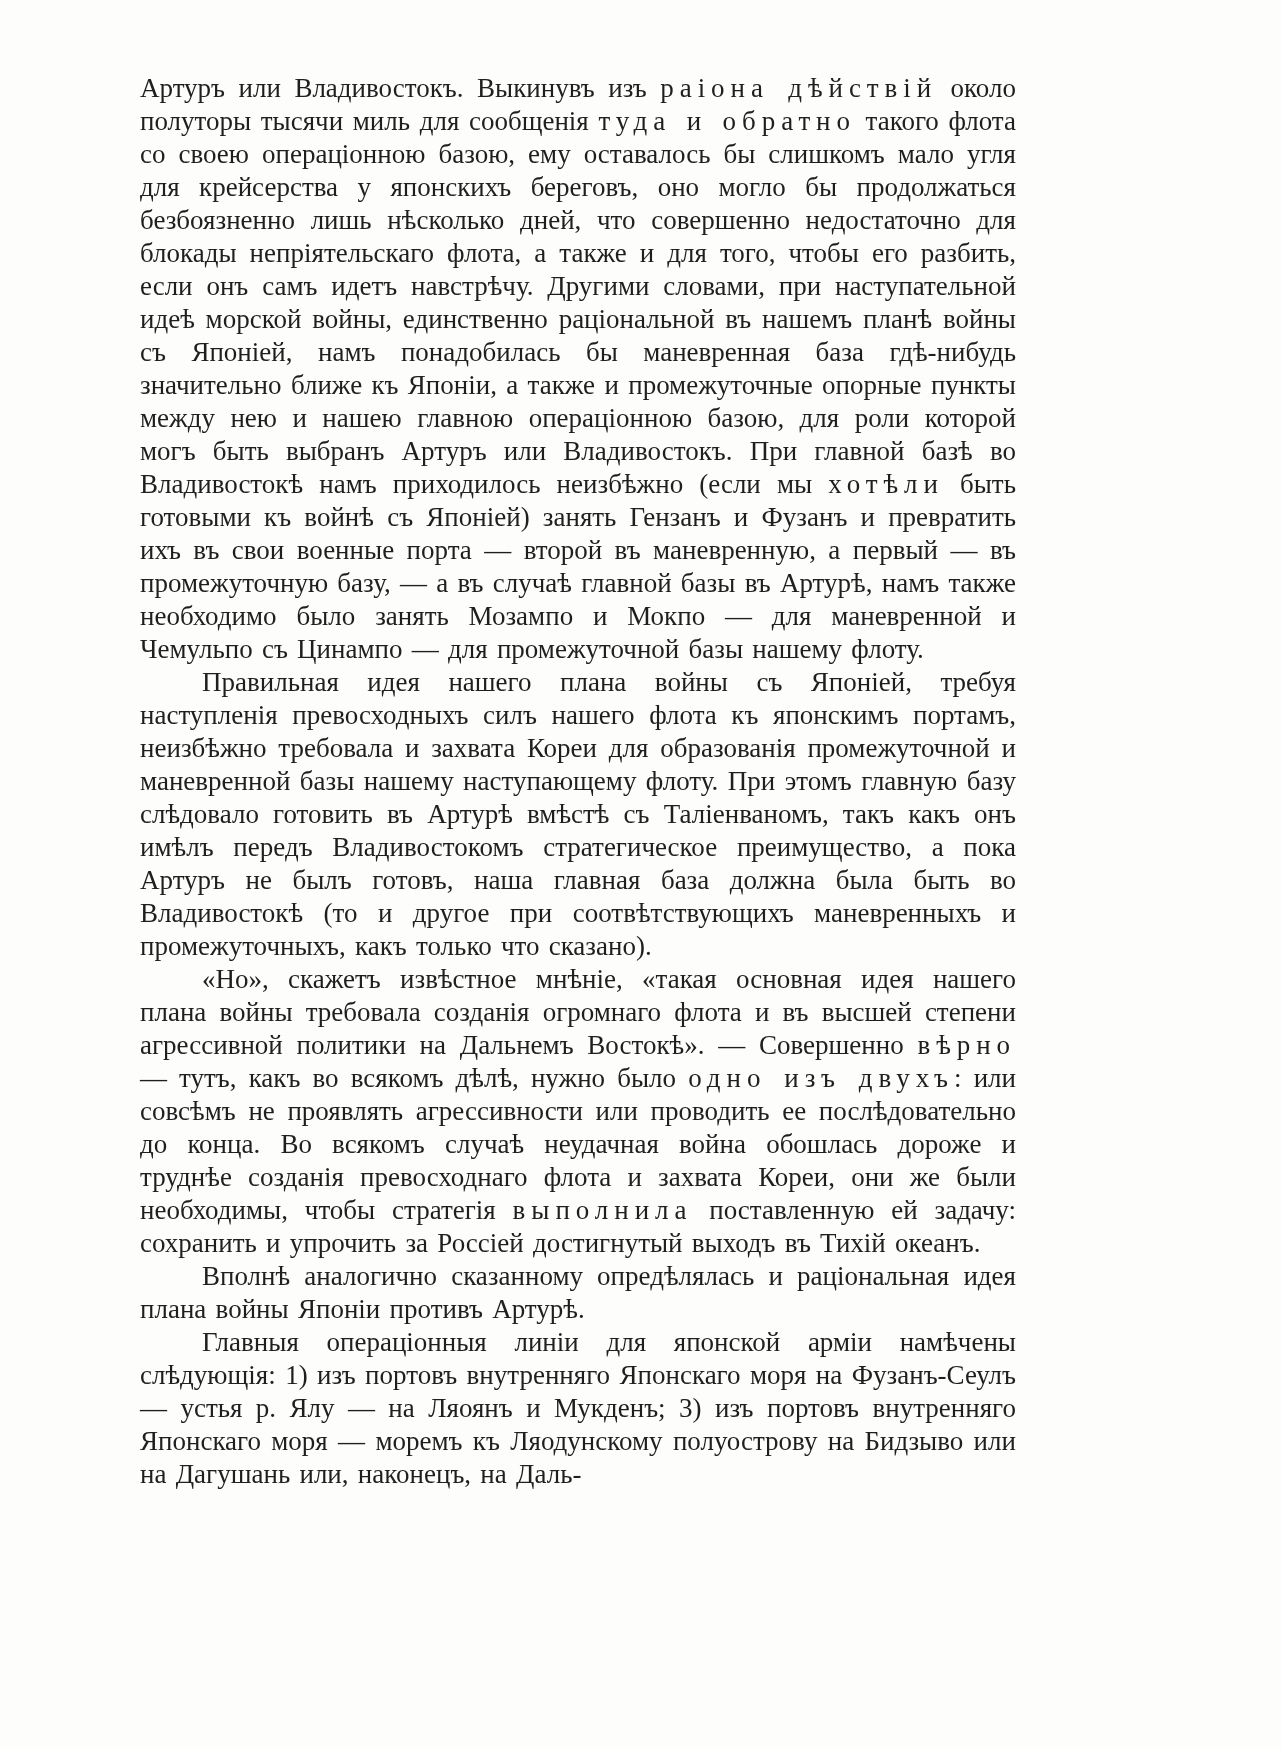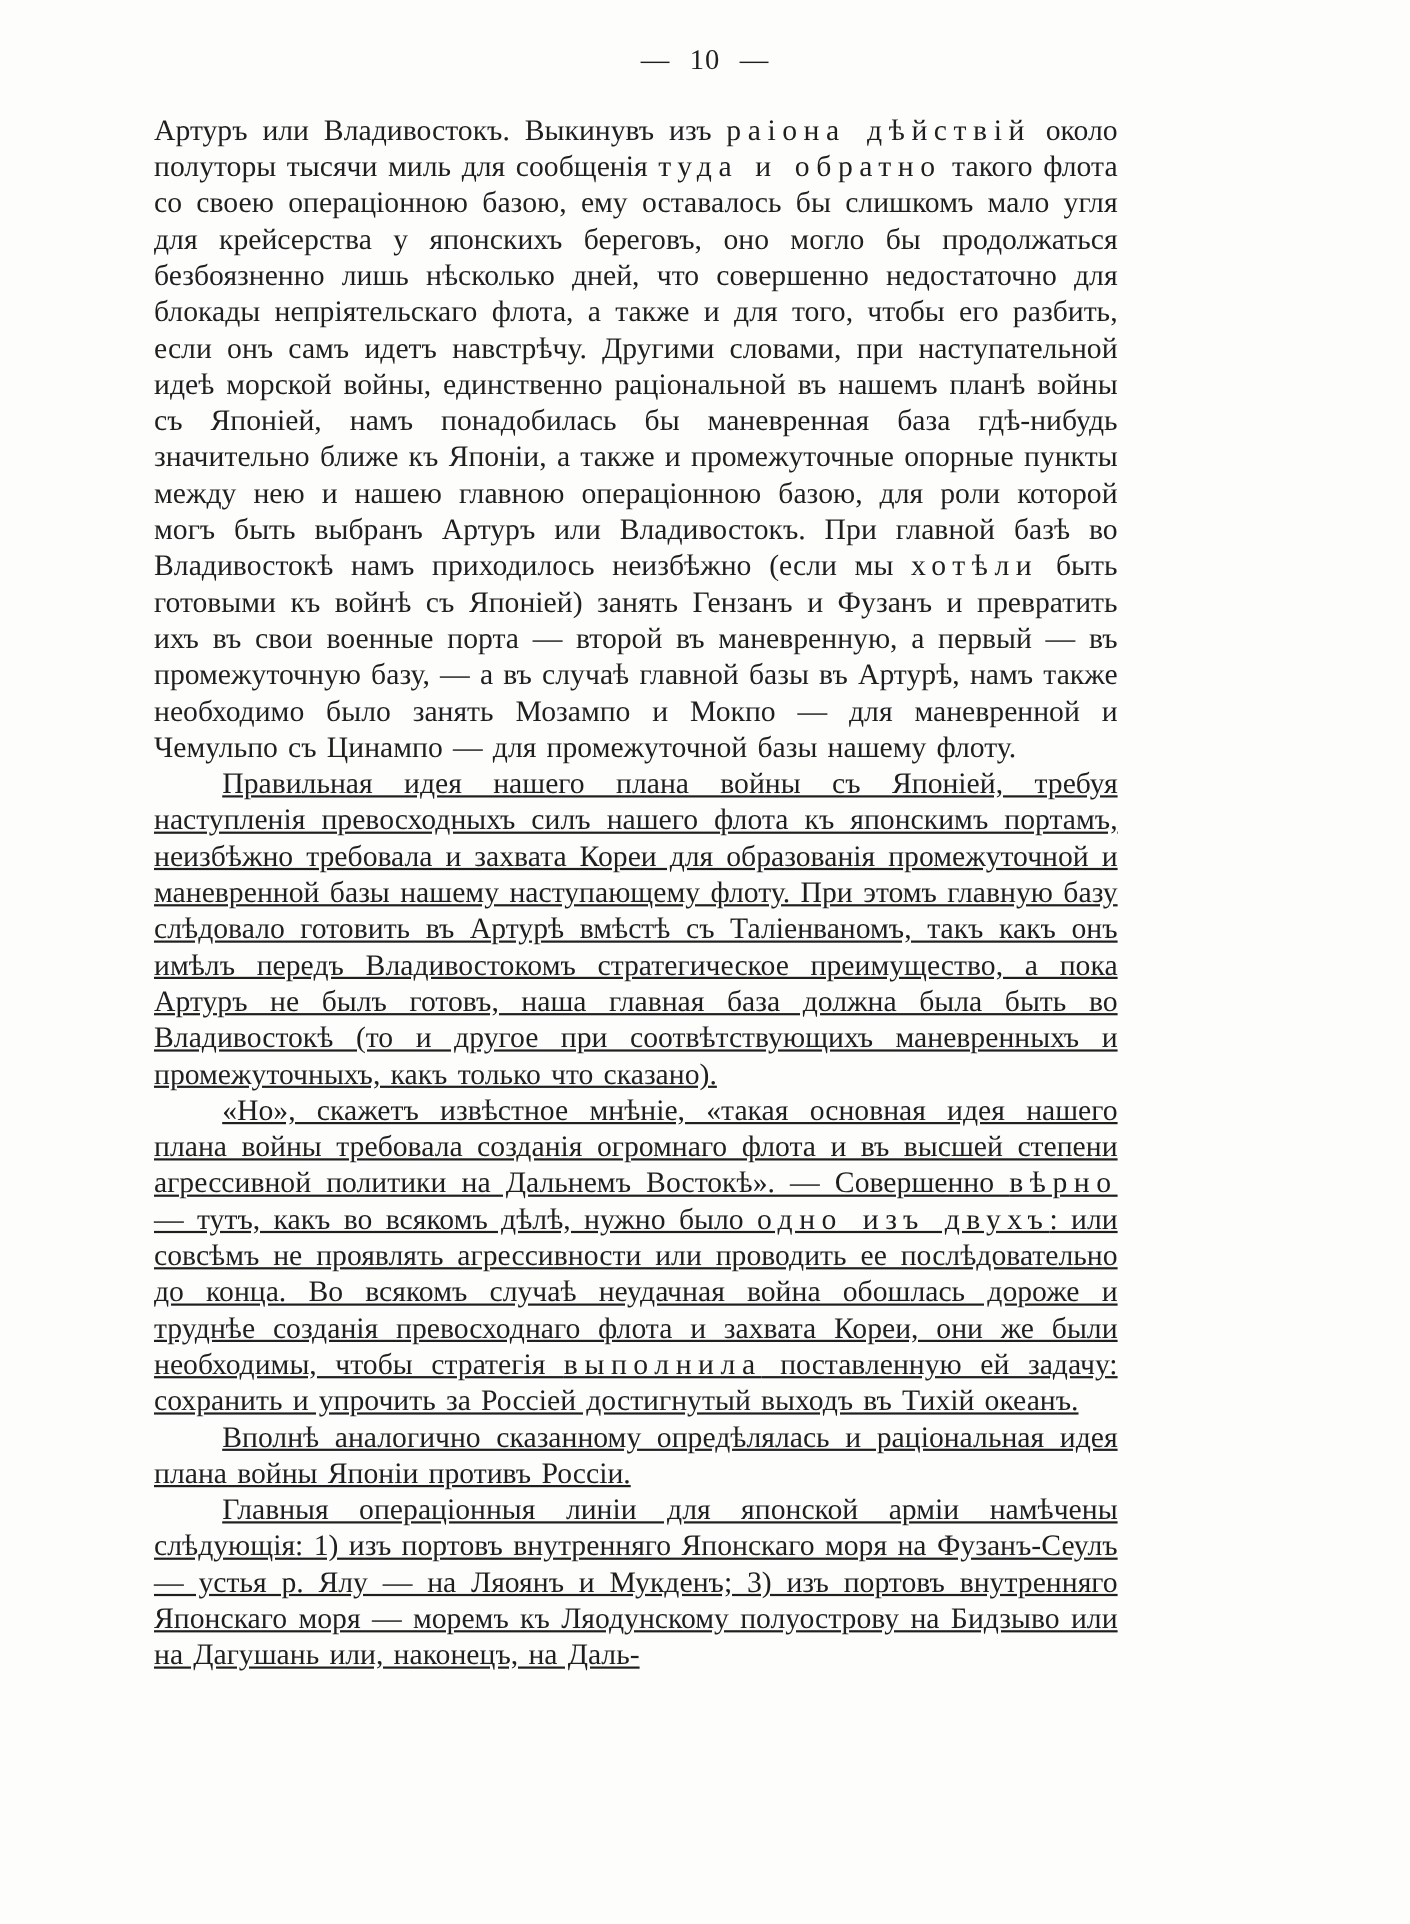--- a/index.html
+++ b/index.html
@@ -39,31 +39,29 @@
     text-align: justify;
     word-spacing: 2.5px;
   }
   .text-block p {
     margin: 0;
     padding: 0;
     text-indent: 0;
   }
   .text-block p.indent {
     text-indent: 62px;
-    text-decoration: underline;
   }
   .spaced {
     letter-spacing: 0.22em;
   }
 </style>
 </head>
 <body>
 
 <div class="page">
-  <div class="folio">— 10 —</div>
   <div class="text-block">
       <p class=""><span>Артуръ или Владивостокъ. Выкинувъ изъ </span><span class="spaced">раіона дѣйствій</span><span> около полуторы тысячи миль для сообщенія </span><span class="spaced">туда и обратно</span><span> такого флота со своею операціонною базою, ему оставалось бы слишкомъ мало угля для крейсерства у японскихъ береговъ, оно могло бы продолжаться безбоязненно лишь нѣсколько дней, что совершенно недостаточно для блокады непріятельскаго флота, а также и для того, чтобы его разбить, если онъ самъ идетъ навстрѣчу. Другими словами, при наступательной идеѣ морской войны, единственно раціональной въ нашемъ планѣ войны съ Японіей, намъ понадобилась бы маневренная база гдѣ-нибудь значительно ближе къ Японіи, а также и промежуточные опорные пункты между нею и нашею главною операціонною базою, для роли которой могъ быть выбранъ Артуръ или Владивостокъ. При главной базѣ во Владивостокѣ намъ приходилось неизбѣжно (если мы </span><span class="spaced">хотѣли</span><span> быть готовыми къ войнѣ съ Японіей) занять Гензанъ и Фузанъ и превратить ихъ въ свои военные порта — второй въ маневренную, а первый — въ промежуточную базу, — а въ случаѣ главной базы въ Артурѣ, намъ также необходимо было занять Мозампо и Мокпо — для маневренной и Чемульпо съ Цинампо — для промежуточной базы нашему флоту.</span></p>
       <p class="indent"><span>Правильная идея нашего плана войны съ Японіей, требуя наступленія превосходныхъ силъ нашего флота къ японскимъ портамъ, неизбѣжно требовала и захвата Кореи для образованія промежуточной и маневренной базы нашему наступающему флоту. При этомъ главную базу слѣдовало готовить въ Артурѣ вмѣстѣ съ Таліенваномъ, такъ какъ онъ имѣлъ передъ Владивостокомъ стратегическое преимущество, а пока Артуръ не былъ готовъ, наша главная база должна была быть во Владивостокѣ (то и другое при соотвѣтствующихъ маневренныхъ и промежуточныхъ, какъ только что сказано).</span></p>
       <p class="indent"><span>«Но», скажетъ извѣстное мнѣніе, «такая основная идея нашего плана войны требовала созданія огромнаго флота и въ высшей степени агрессивной политики на Дальнемъ Востокѣ». — Совершенно </span><span class="spaced">вѣрно</span><span> — тутъ, какъ во всякомъ дѣлѣ, нужно было </span><span class="spaced">одно изъ двухъ</span><span>: или совсѣмъ не проявлять агрессивности или проводить ее послѣдовательно до конца. Во всякомъ случаѣ неудачная война обошлась дороже и труднѣе созданія превосходнаго флота и захвата Кореи, они же были необходимы, чтобы стратегія </span><span class="spaced">выполнила</span><span> поставленную ей задачу: сохранить и упрочить за Россіей достигнутый выходъ въ Тихій океанъ.</span></p>
-      <p class="indent"><span>Вполнѣ аналогично сказанному опредѣлялась и раціональная идея плана войны Японіи противъ Россіи.</span></p>
+      <p class="indent"><span>Вполнѣ аналогично сказанному опредѣлялась и раціональная идея плана войны Японіи противъ Артурѣ.</span></p>
       <p class="indent"><span>Главныя операціонныя линіи для японской арміи намѣчены слѣдующія: 1) изъ портовъ внутренняго Японскаго моря на Фузанъ-Сеулъ — устья р. Ялу — на Ляоянъ и Мукденъ; 3) изъ портовъ внутренняго Японскаго моря — моремъ къ Ляодунскому полуострову на Бидзыво или на Дагушань или, наконецъ, на Даль-</span></p>
     </div>
 </div>
 
 </body></html>

